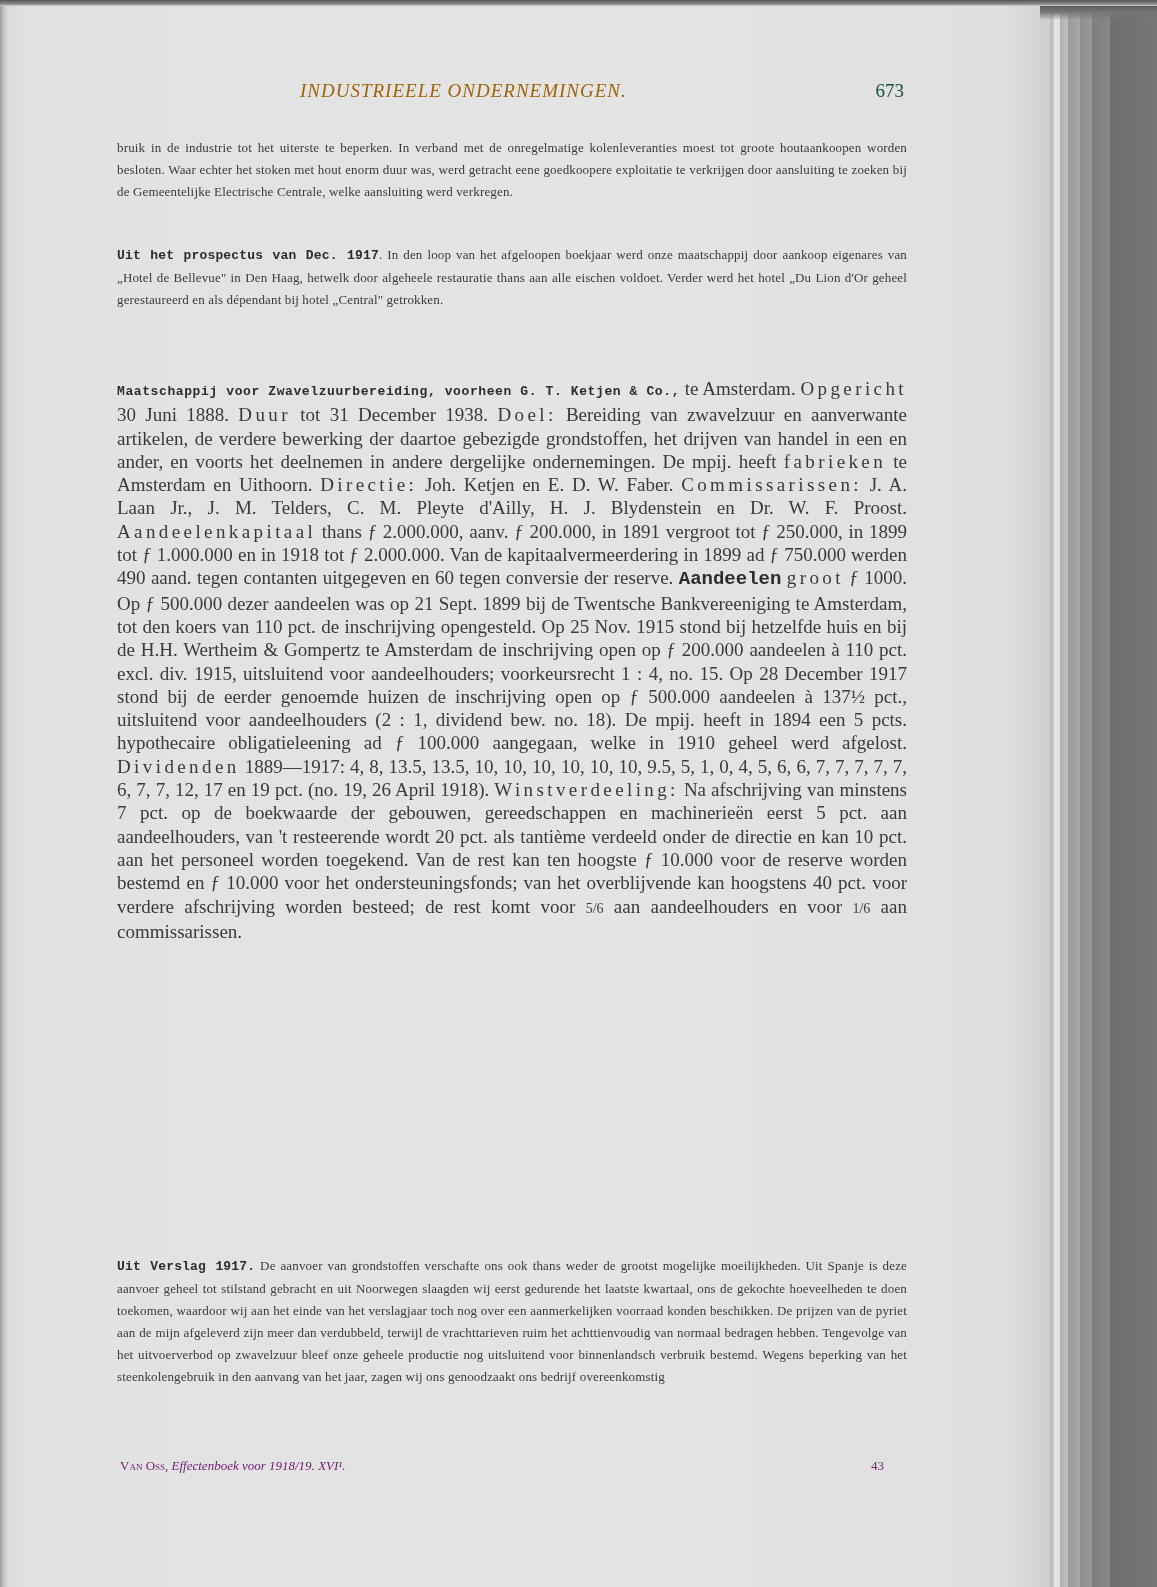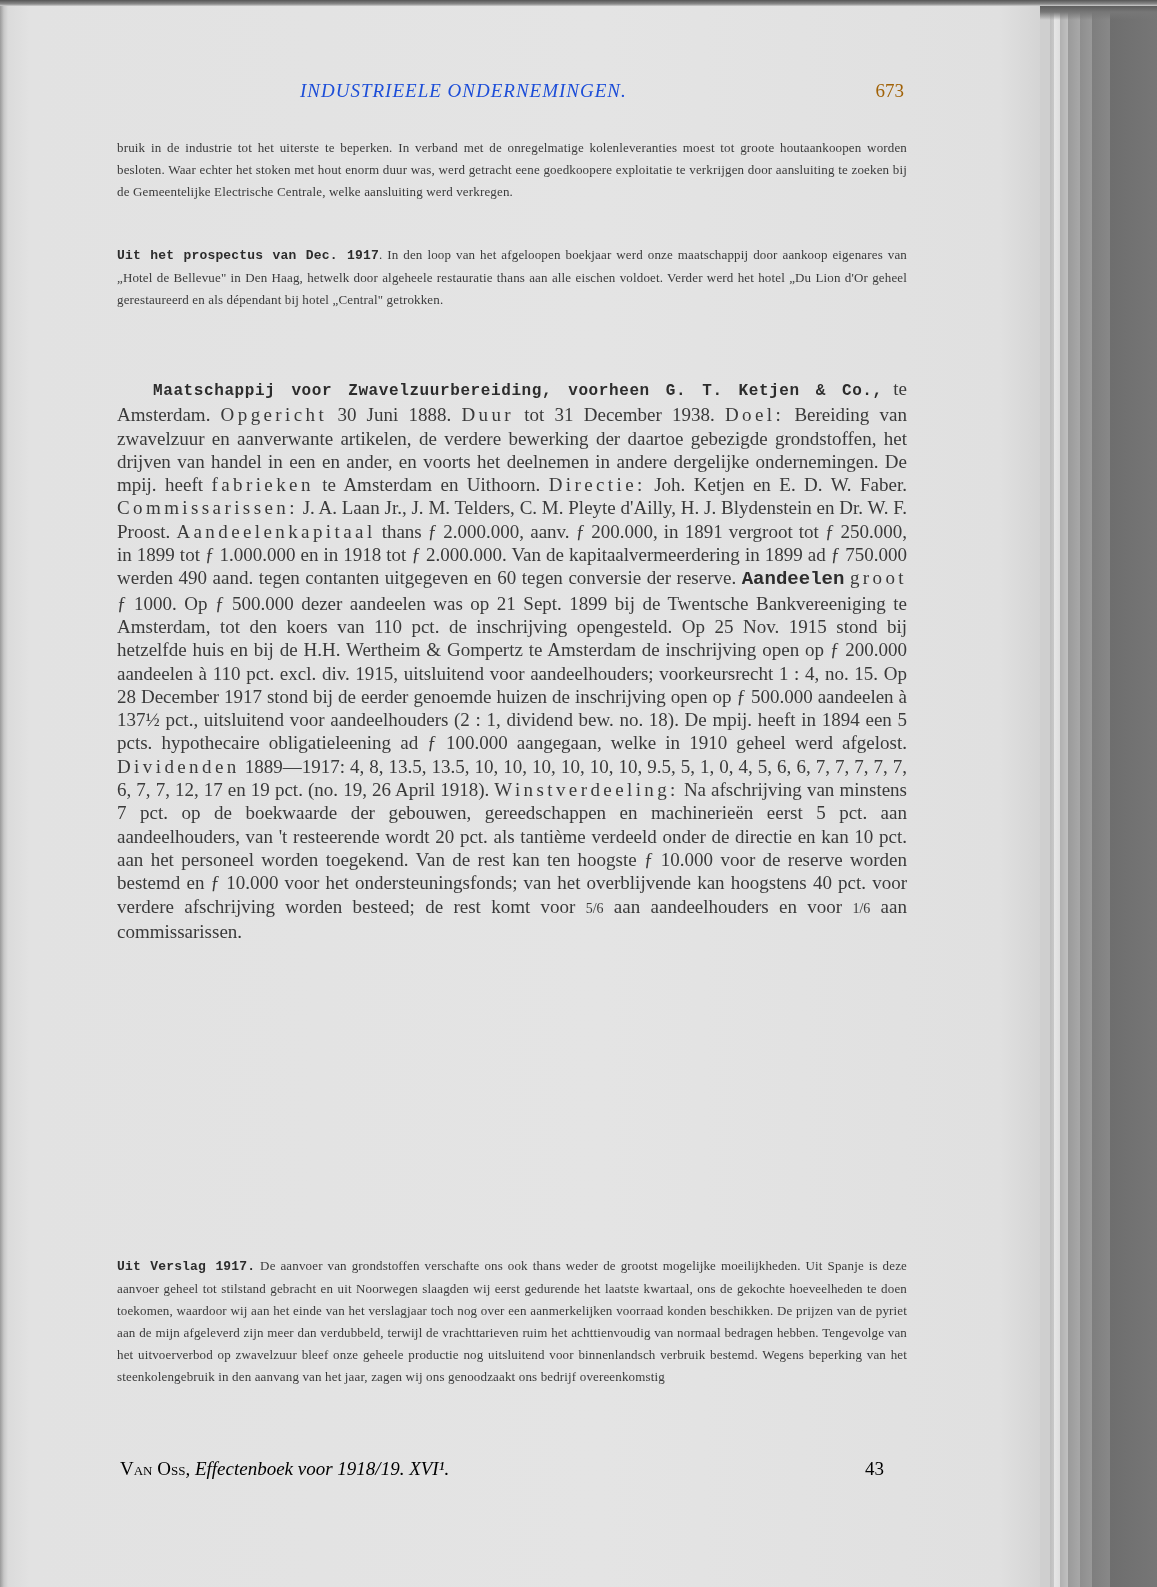--- a/index.html
+++ b/index.html
@@ -38,42 +38,42 @@
   .spine-top {
     position: absolute; left: 1040px; top: 0; width: 117px; height: 20px;
     background: linear-gradient(180deg, #444, #777 12px, transparent 20px);
   }
 
   .header {
     position: absolute; left: 160px; top: 80px; width: 742px; height: 24px;
   }
   .running-head {
     position: absolute; left: 140px; top: 0;
-    font-style: italic; font-size: 19px; letter-spacing: 1px; color: #1d4ed8; font-family: Liberation Serif, serif;
+    font-style: italic; font-size: 19px; letter-spacing: 1px; color: #a16207; font-family: Liberation Serif, serif;
   }
   .page-number {
-    position: absolute; right: -2px; top: 0; font-size: 19px; color: #a16207;
+    position: absolute; right: -2px; top: 0; font-size: 19px; color: #14532d;
   }
 
   .block { position: absolute; left: 117px; width: 790px; text-align: justify; }
   .small { font-size: 13px; line-height: 22px; letter-spacing: 0.15px; }
   .large { font-size: 19px; line-height: 23.3px; }
   .bold-sans {
     font-family: Liberation Mono, monospace; font-weight: bold; color: #2c2c2c;
   }
   .spaced { letter-spacing: 3.4px; margin-top: 8px; }
 
   #intro { top: 137px; }
   #prospectus { top: 244px; }
   #company { top: 377px; }
   #verslag { top: 1255px; }
 
-  .company-name { font-size: 16px; letter-spacing: 0.6px; margin-left: 36px; }
+  .company-name { font-size: 13px; letter-spacing: 0.6px; }
   .footer {
-    position: absolute; left: 117px; top: 1458px; width: 790px; height: 26px; font-size: 19px; color: #000000;
+    position: absolute; left: 117px; top: 1458px; width: 790px; height: 26px; font-size: 13px; color: #701a75;
   }
   .footer .left { position: absolute; left: 3px; top: 0; }
   .footer .right { position: absolute; right: 23px; top: 0; }
   .sc { font-variant: small-caps; }
   .it { font-style: italic; }
   .frac { font-size: 14px; }
 </style>
 </head>
 <body>
 

